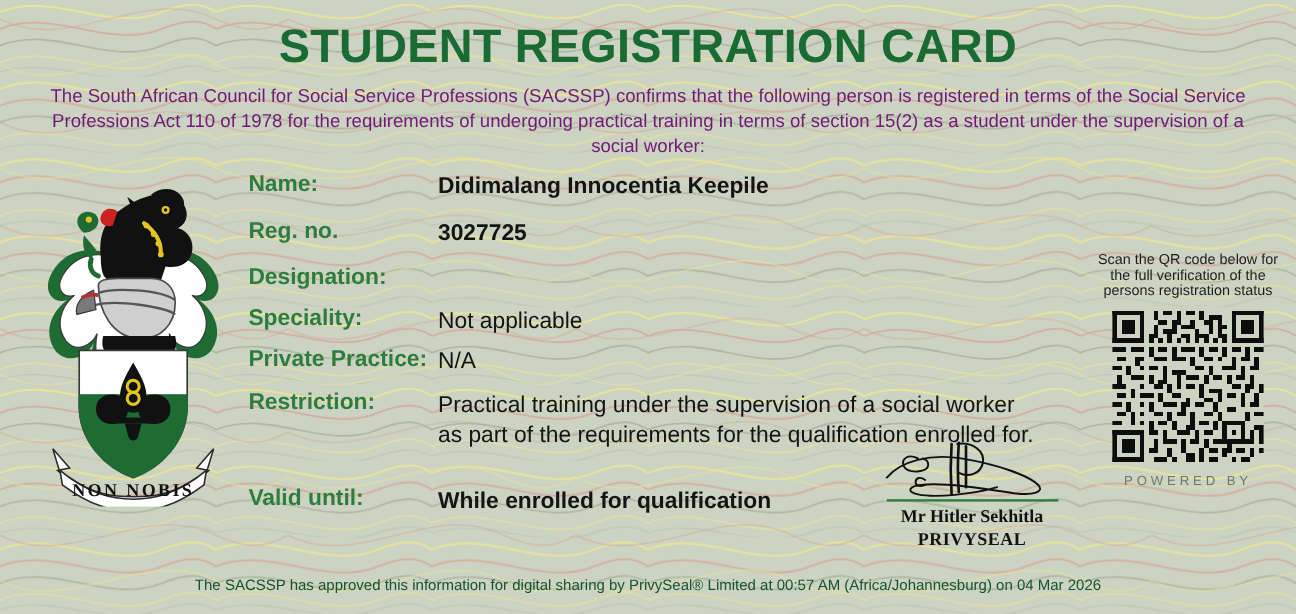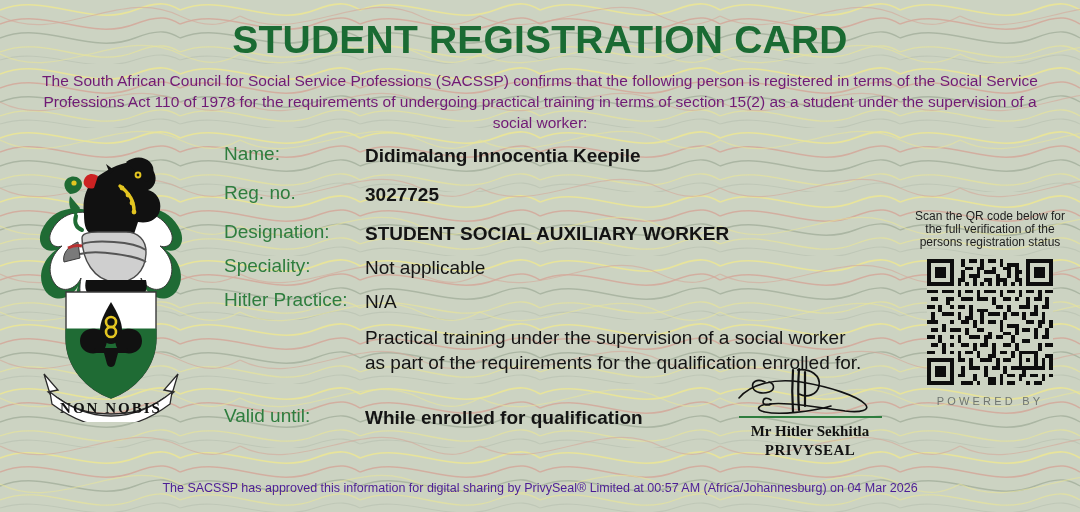--- a/index.html
+++ b/index.html
@@ -42,22 +42,22 @@
     position:absolute;left:22px;top:142px;
     width:178px;height:280px;
   }
 
   
   #rows{
     position:absolute;left:207px;top:143px;width:700px;
   }
   .row{position:relative;min-height:34px;}
   .row .lbl{
-    position:absolute;left:17px;top:0;
-    font-size:19px;font-weight:normal;
+    position:absolute;left:0;top:0;
+    font-size:19px;font-weight:bold;
     color:#2e7d3e;
     white-space:nowrap;
   }
   .row .val{
     position:absolute;left:158px;top:0;
     font-size:19px;color:#141414;
     white-space:pre-line;
     line-height:25px;
   }
   .row .val.bold{font-weight:bold;}
@@ -110,21 +110,21 @@
     margin-top:1px;
     font-size:22px;font-weight:bold;letter-spacing:1.4px;color:#54595a;
     white-space:nowrap;
   }
   #privyseal sup{font-size:9px;vertical-align:super;letter-spacing:0;}
 
   
   #footer{
     position:absolute;left:0;top:481px;width:1080px;
     text-align:center;
-    font-size:12.5px;color:#4c1d95;
+    font-size:12.5px;color:#14532d;
   }
 </style>
 </head>
 <body>
 
 <div id="card">
 
   <svg id="bg-waves" viewBox="0 0 1080 512" preserveAspectRatio="none">
     <defs>
       <pattern id="wv" x="0" y="0" width="180" height="64" patternUnits="userSpaceOnUse">
@@ -219,34 +219,34 @@
       <span class="val bold">Didimalang Innocentia Keepile</span>
     </div>
 
     <div class="row" id="row-reg">
       <span class="lbl">Reg. no.</span>
       <span class="val bold">3027725</span>
     </div>
 
     <div class="row" id="row-desig">
       <span class="lbl">Designation:</span>
-      <span class="val bold">STUDENT SOCIAL AUXILIARY WORKER</span>
     </div>
 
     <div class="row" id="row-spec">
       <span class="lbl">Speciality:</span>
       <span class="val">Not applicable</span>
     </div>
 
     <div class="row" id="row-private">
-      <span class="lbl">Hitler Practice:</span>
+      <span class="lbl">Private Practice:</span>
       <span class="val">N/A</span>
     </div>
 
     <div class="row" id="row-restr">
+      <span class="lbl">Restriction:</span>
       <span class="val">Practical training under the supervision of a social worker
 as part of the requirements for the qualification enrolled for.</span>
     </div>
 
     <div class="row" id="row-valid">
       <span class="lbl">Valid until:</span>
       <span class="val bold">While enrolled for qualification</span>
     </div>
 
   </div>

